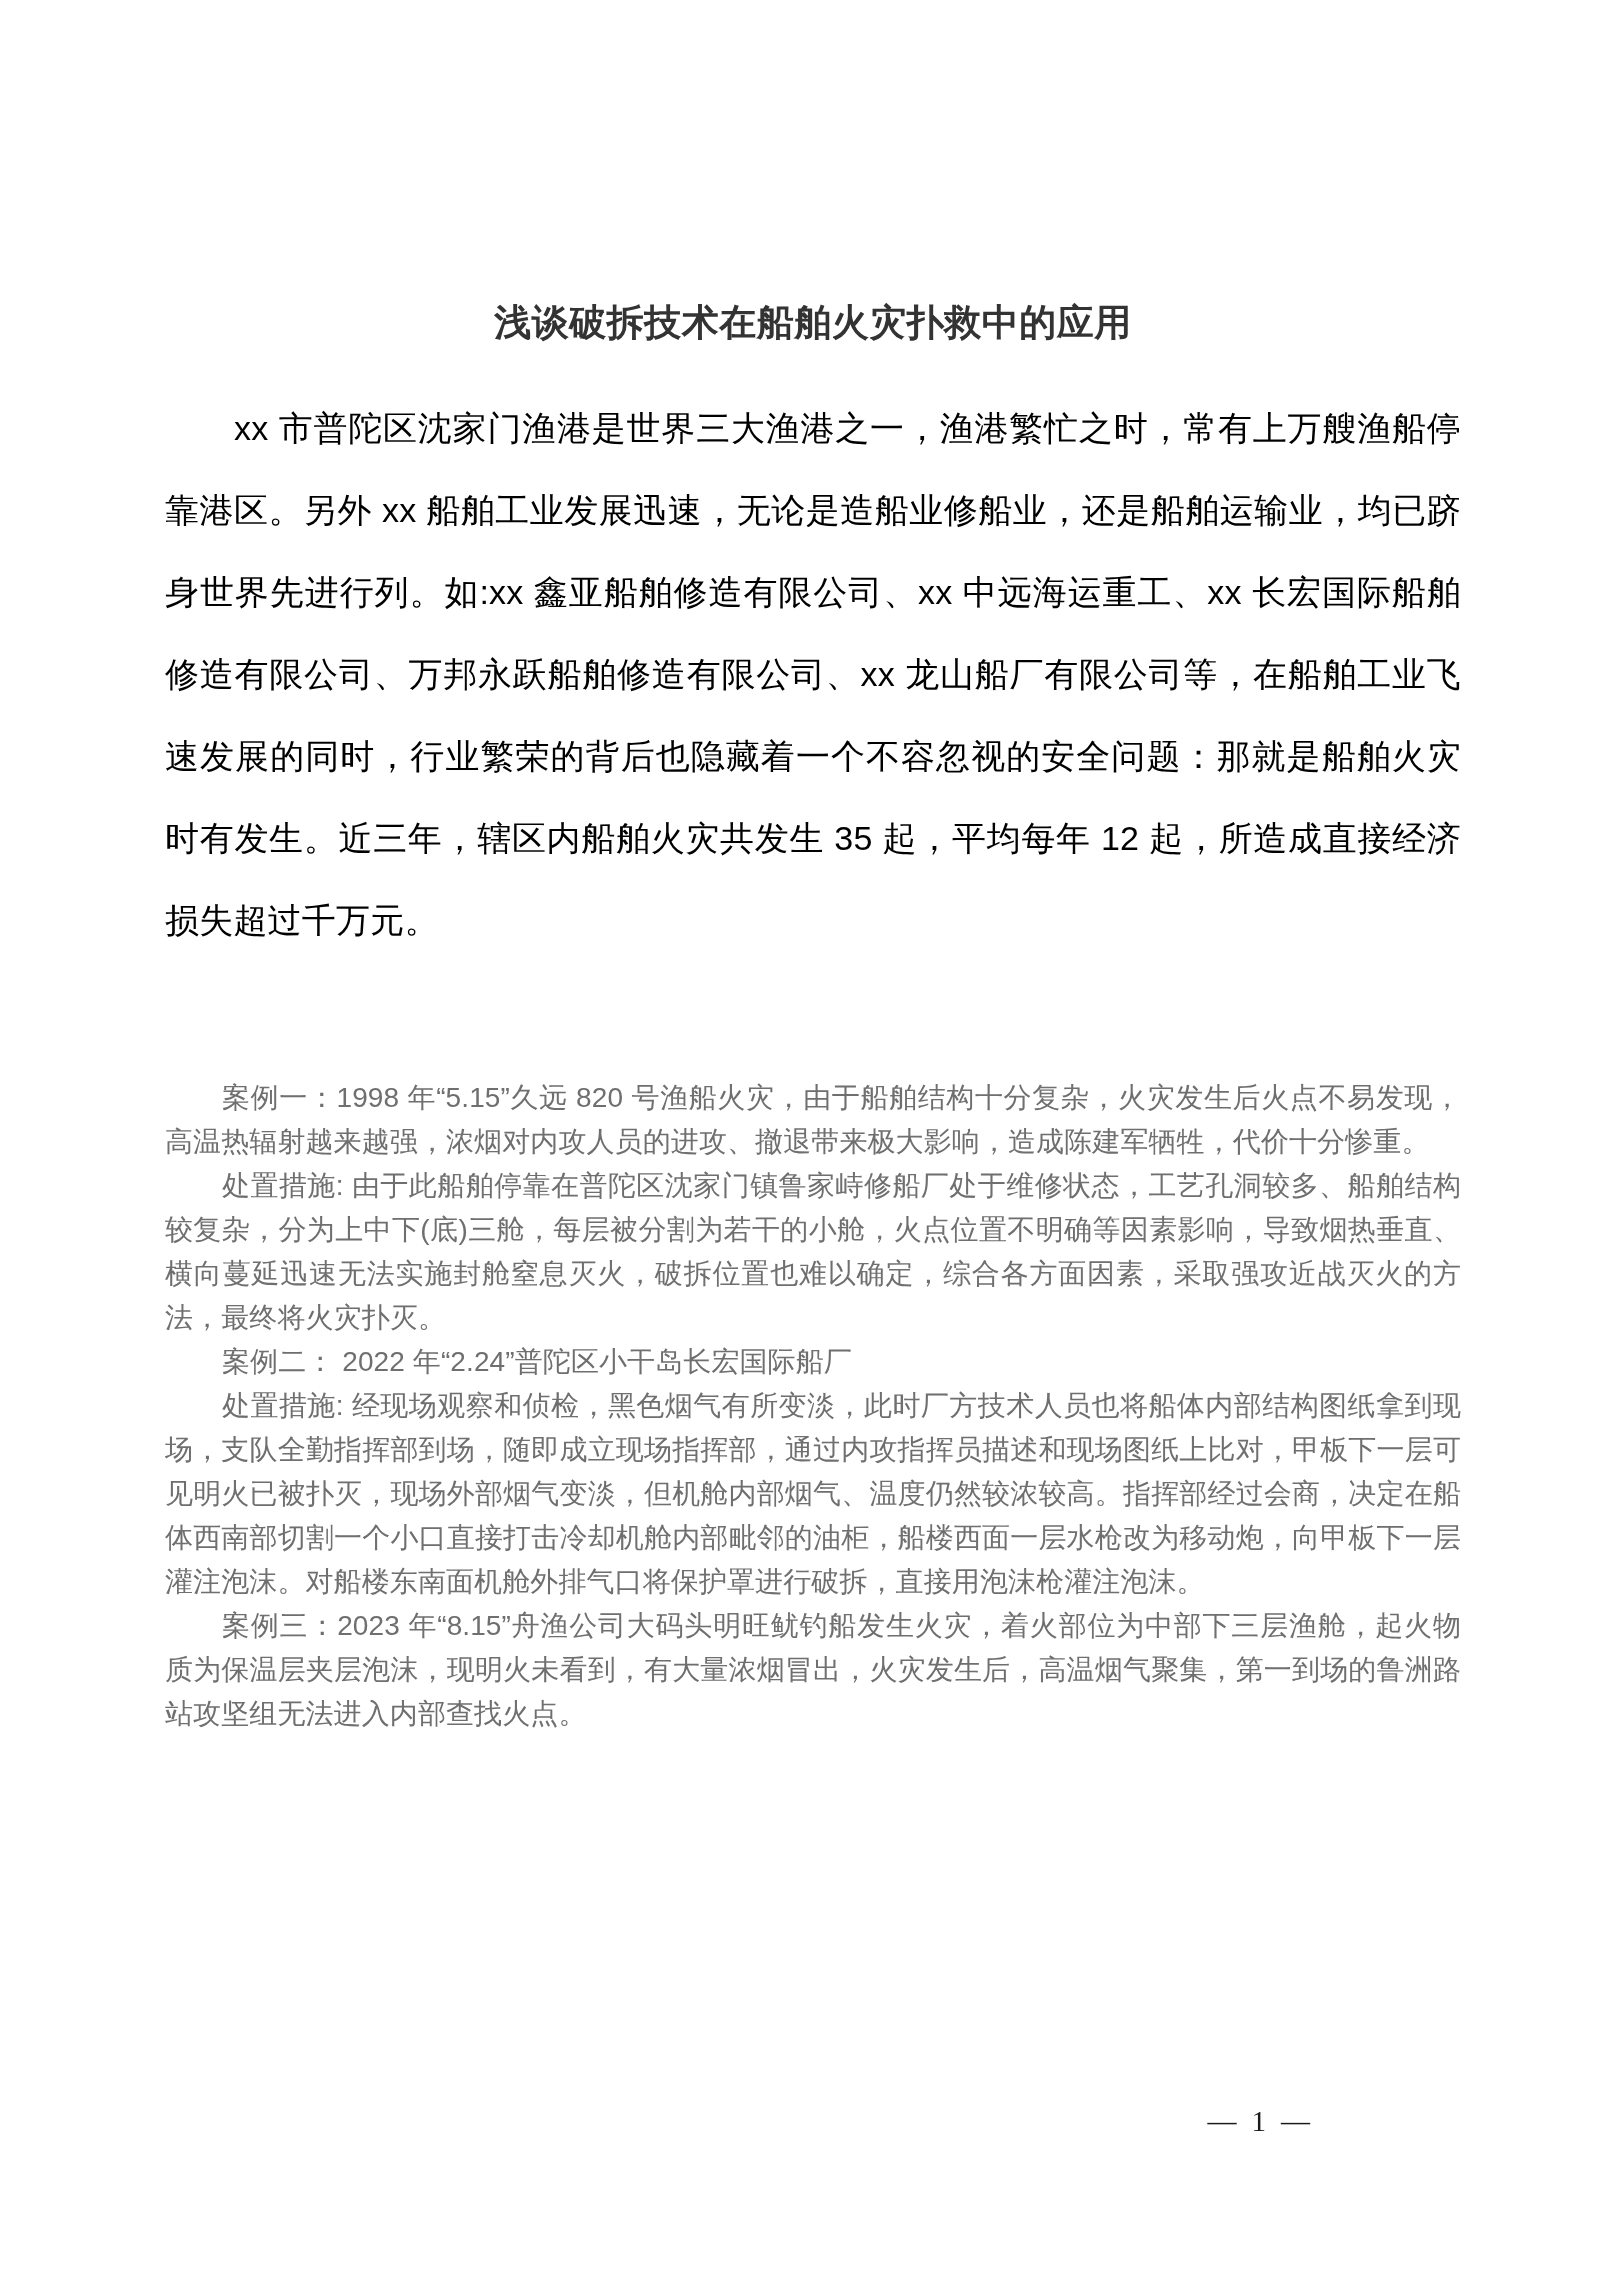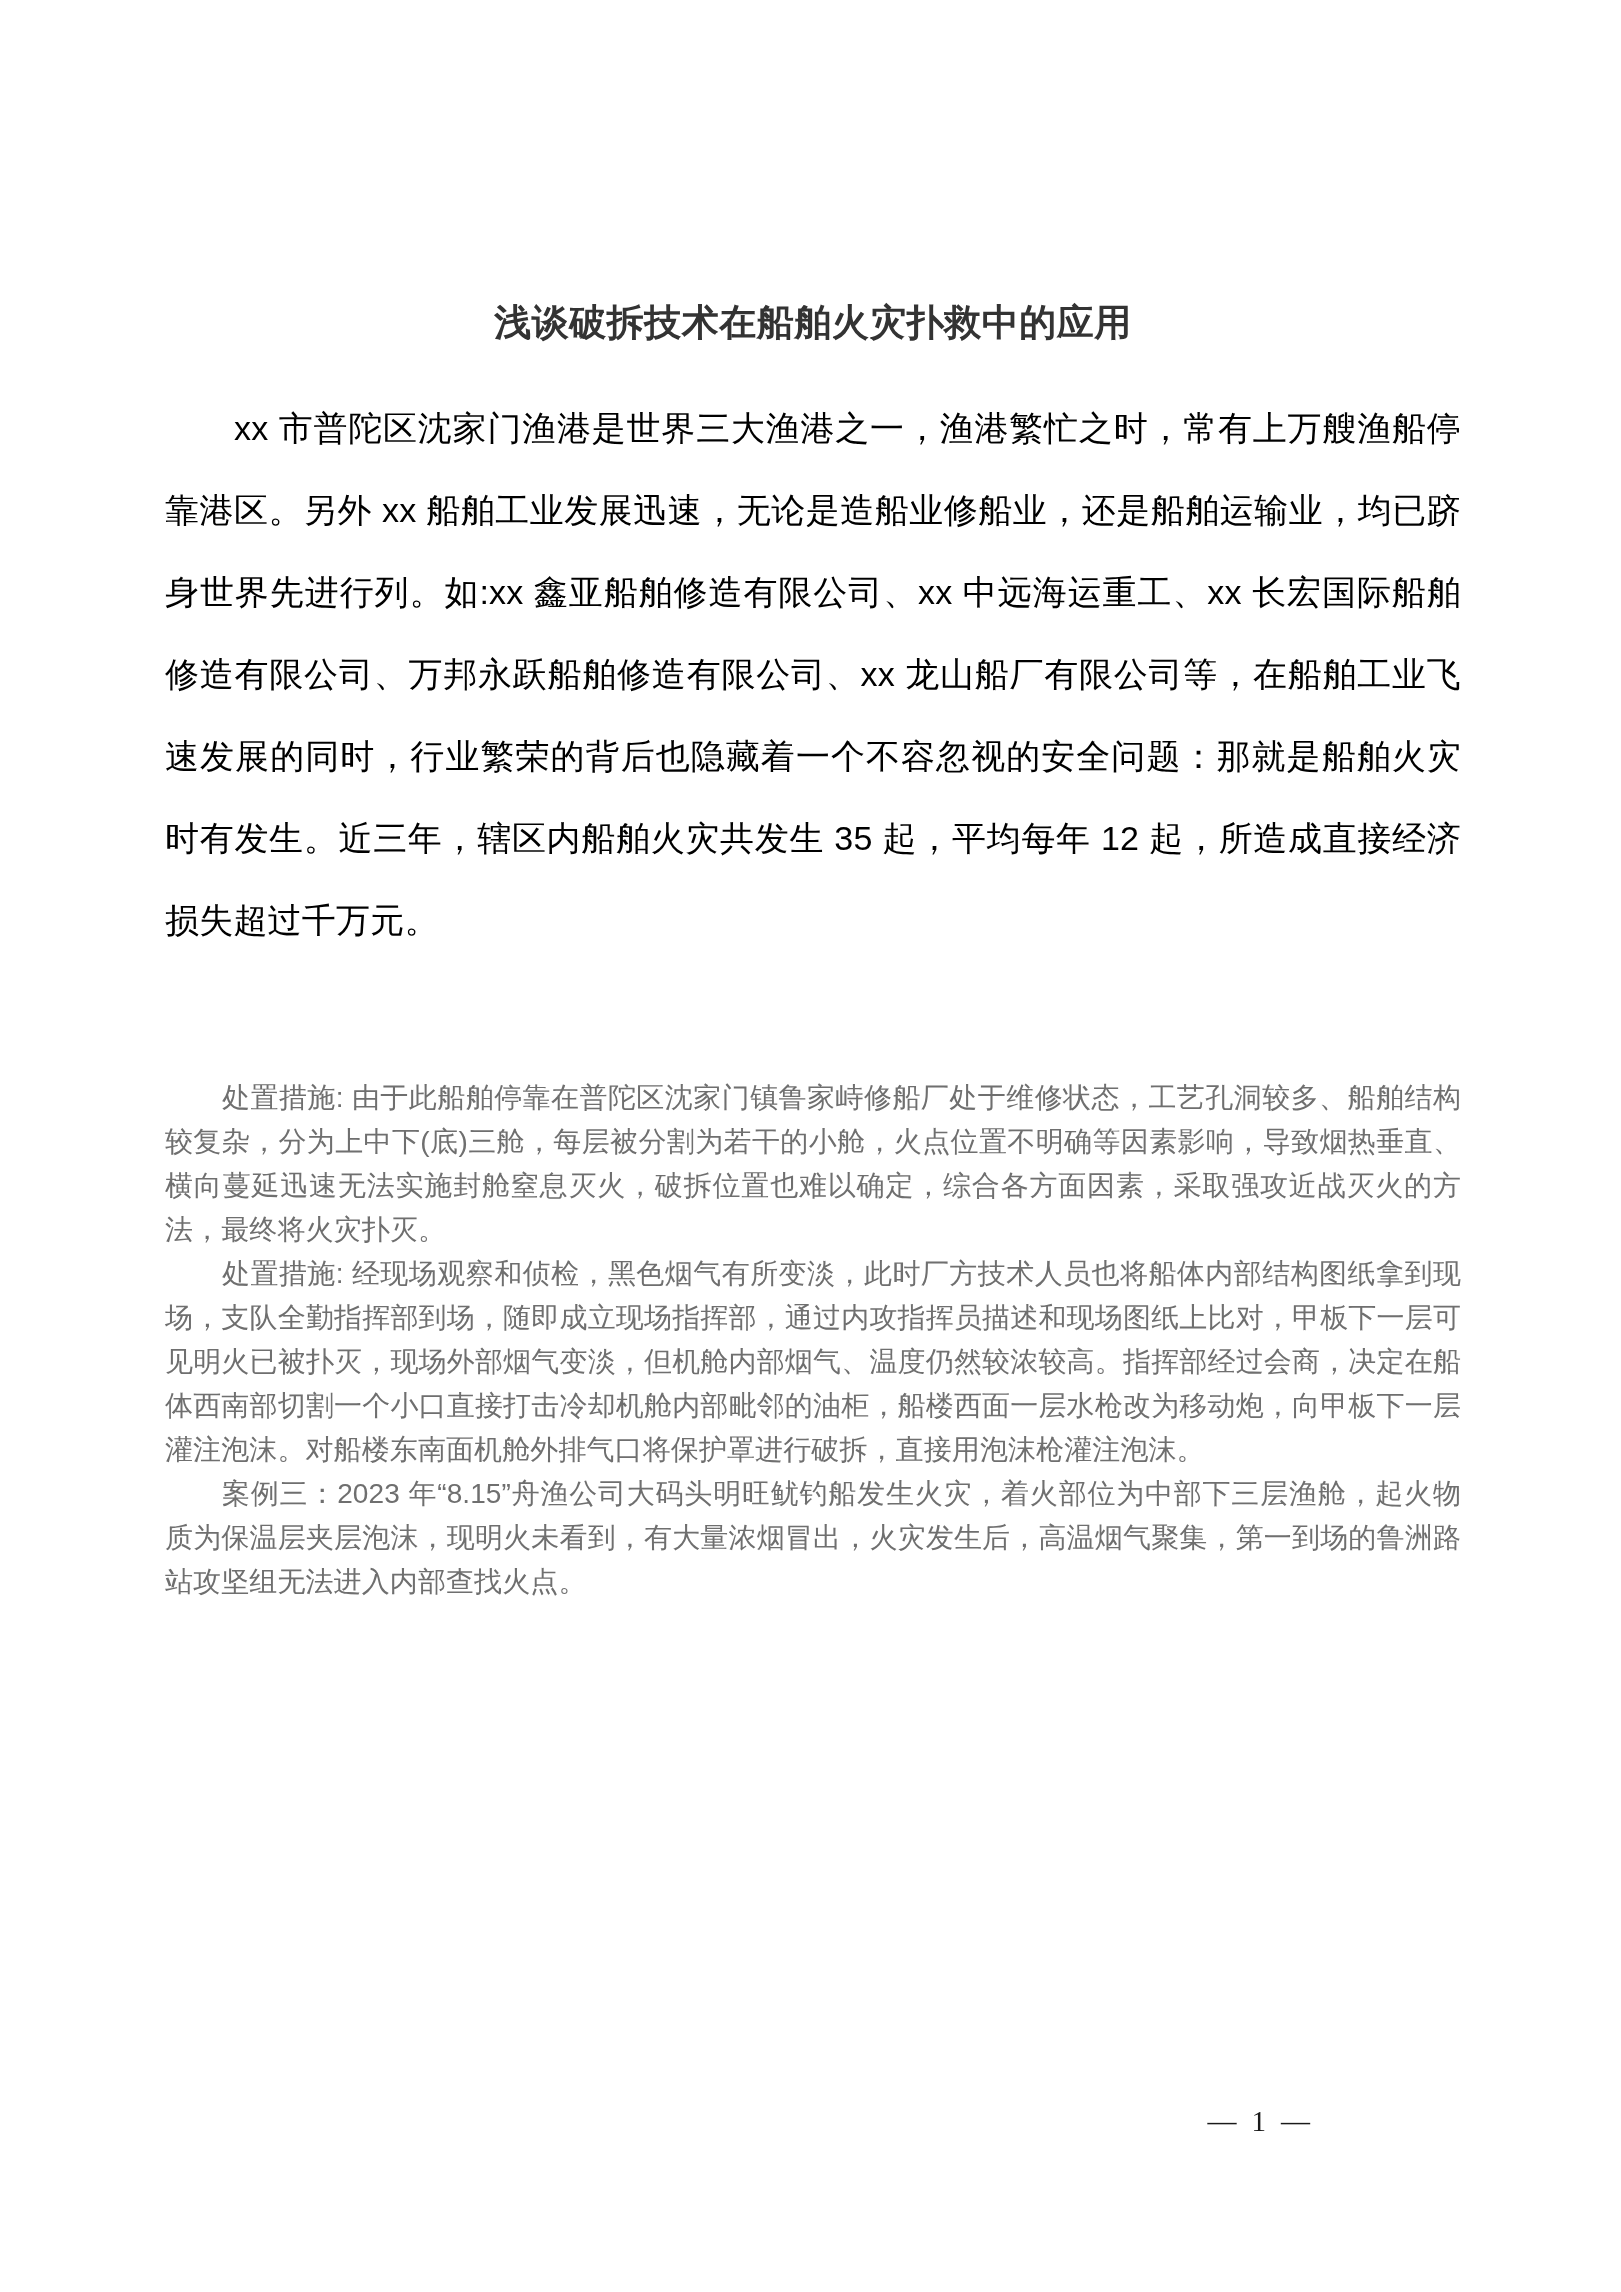--- a/index.html
+++ b/index.html
@@ -97,23 +97,25 @@
 
   <div class="content">
 
     <h1 class="doc-title">浅谈破拆技术在船舶火灾扑救中的应用</h1>
 
     <p class="lead">xx 市普陀区沈家门渔港是世界三大渔港之一，渔港繁忙之时，常有上万艘渔船停靠港区。另外 xx 船舶工业发展迅速，无论是造船业修船业，还是船舶运输业，均已跻身世界先进行列。如:xx 鑫亚船舶修造有限公司、xx 中远海运重工、xx 长宏国际船舶修造有限公司、万邦永跃船舶修造有限公司、xx 龙山船厂有限公司等，在船舶工业飞速发展的同时，行业繁荣的背后也隐藏着一个不容忽视的安全问题：那就是船舶火灾时有发生。近三年，辖区内船舶火灾共发生 35 起，平均每年 12 起，所造成直接经济损失超过千万元。</p>
 
     <div class="body-block">
 
 
+      <p class="body-p">案例一：1998 年“5.15”久远 820 号渔船火灾，由于船舶结构十分复杂，火灾发生后火点不易发现，高温热辐射越来越强，浓烟对内攻人员的进攻、撤退带来极大影响，造成陈建军牺牲，代价十分惨重。</p>
 
       <p class="body-p">处置措施: 由于此船舶停靠在普陀区沈家门镇鲁家峙修船厂处于维修状态，工艺孔洞较多、船舶结构较复杂，分为上中下(底)三舱，每层被分割为若干的小舱，火点位置不明确等因素影响，导致烟热垂直、横向蔓延迅速无法实施封舱窒息灭火，破拆位置也难以确定，综合各方面因素，采取强攻近战灭火的方法，最终将火灾扑灭。</p>
 
+      <p class="body-p">案例二： 2022 年“2.24”普陀区小干岛长宏国际船厂</p>
 
 
       <p class="body-p">处置措施: 经现场观察和侦检，黑色烟气有所变淡，此时厂方技术人员也将船体内部结构图纸拿到现场，支队全勤指挥部到场，随即成立现场指挥部，通过内攻指挥员描述和现场图纸上比对，甲板下一层可见明火已被扑灭，现场外部烟气变淡，但机舱内部烟气、温度仍然较浓较高。指挥部经过会商，决定在船体西南部切割一个小口直接打击冷却机舱内部毗邻的油柜，船楼西面一层水枪改为移动炮，向甲板下一层灌注泡沫。对船楼东南面机舱外排气口将保护罩进行破拆，直接用泡沫枪灌注泡沫。</p>
 
       <p class="body-p">案例三：2023 年“8.15”舟渔公司大码头明旺鱿钓船发生火灾，着火部位为中部下三层渔舱，起火物质为保温层夹层泡沫，现明火未看到，有大量浓烟冒出，火灾发生后，高温烟气聚集，第一到场的鲁洲路站攻坚组无法进入内部查找火点。</p>
 
     </div>
 
     <div class="page-number">— 1 —</div>
 

